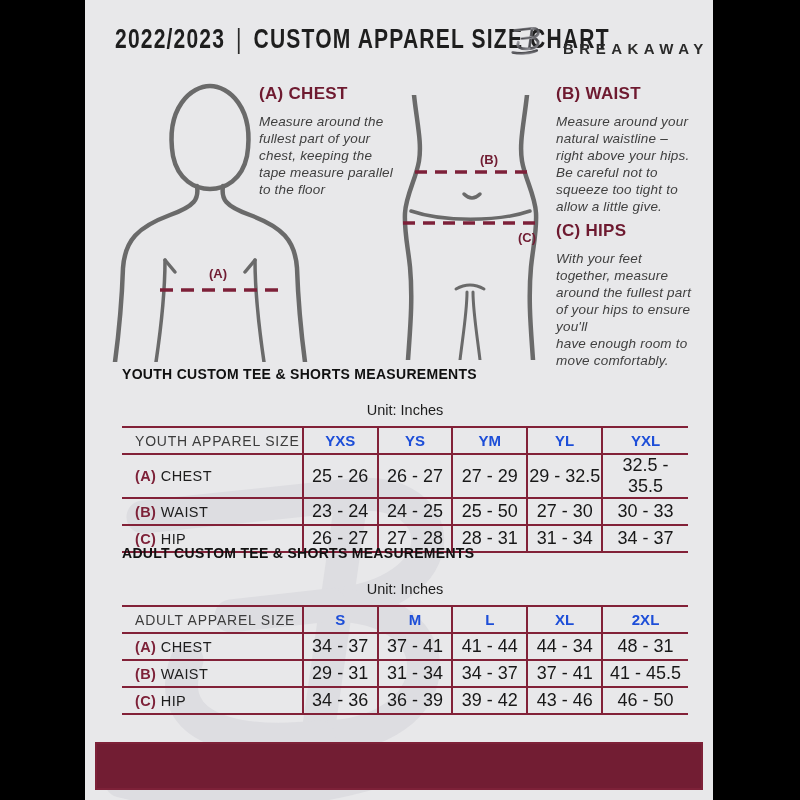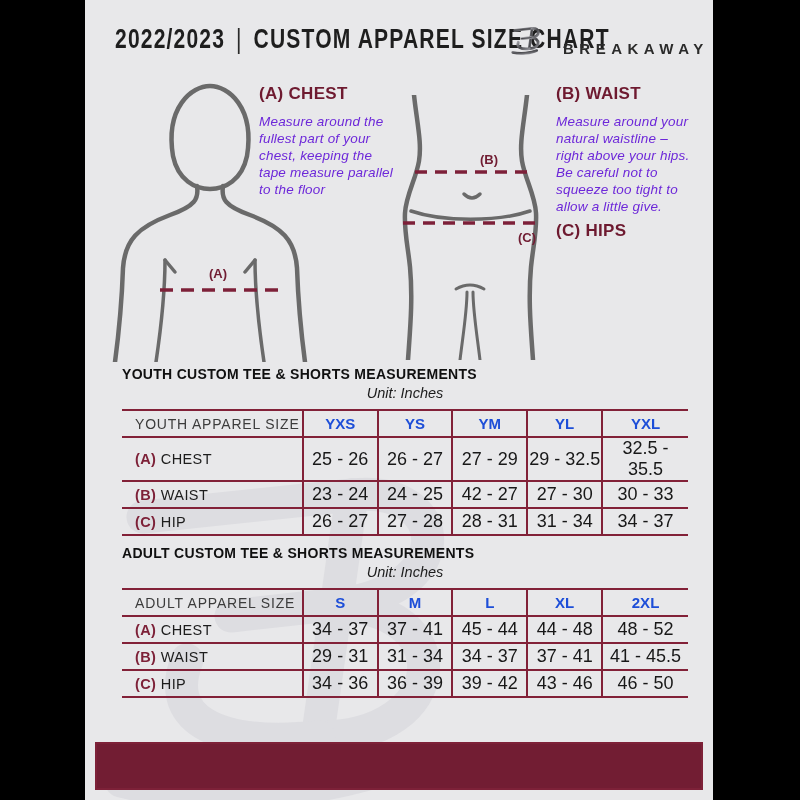--- a/index.html
+++ b/index.html
@@ -18,37 +18,37 @@
              transform:scaleX(0.78);transform-origin:left top;
              font-size:27px;font-weight:bold;color:#1e1e1e;letter-spacing:1.5px;z-index:2;}
   .hdr-sep{font-weight:normal;margin:0 14px;color:#2a2a2a;}
   .brand{position:absolute;left:424px;top:22px;display:flex;align-items:flex-end;gap:17px;z-index:2;}
   .brand-icon{width:37px;height:35px;}
   .brand-name{font-size:15px;font-weight:bold;letter-spacing:5.5px;color:#2b2b2b;}
 
   
   .inst{position:absolute;z-index:2;}
   .inst-h{font-size:17px;font-weight:bold;color:#6e1a30;letter-spacing:.3px;margin:0 0 9px 0;}
-  .inst-p{font-size:13.5px;font-style:italic;color:#6d28d9;line-height:1.26;
+  .inst-p{font-size:13.5px;font-style:italic;color:#404040;line-height:1.26;
           white-space:pre-line;margin:0;letter-spacing:.2px;}
   .inst-a{left:174px;top:84px;width:155px;}
   .inst-b{left:471px;top:84px;width:160px;}
   .inst-c{left:471px;top:221px;width:170px;}
 
   .fig{position:absolute;z-index:1;}
   .fig-1{left:25px;top:82px;}
   .fig-2{left:308px;top:95px;}
   .fig-label{font-family:"Liberation Sans",sans-serif;font-size:13px;font-weight:bold;fill:#701c32;}
 
   
   .mblock{position:absolute;left:37px;width:566px;z-index:1;}
   .mblock.youth{top:366px;}
   .mblock.adult{top:545px;}
   .blk-title{font-size:14px;font-weight:bold;color:#101010;letter-spacing:.3px;}
-  .blk-unit{text-align:center;font-size:14.5px;font-style:italic;color:#1c1c1c;margin-top:3px;}
+  .blk-unit{text-align:center;font-size:14.5px;color:#1c1c1c;margin-top:20px;}
   table.size-table{width:566px;border-collapse:collapse;margin-top:8px;
                    border-top:2px solid #822138;border-bottom:2px solid #822138;}
   table.size-table tr{border-bottom:2px solid #822138;}
   table.size-table tr:last-child{border-bottom:none;}
   .col-label{width:181px;} .col-s{width:75px;} .col-last{width:86px;}
   th,td{padding:0;}
   tr.hdr-row{height:27px;margin-top:28px;}
   tr.data-row{height:27px;}
   .cell-v{border-left:2px solid #822138;text-align:center;}
   .size-head{font-size:14px;font-weight:normal;color:#3c3c3c;text-align:left;
@@ -150,20 +150,27 @@
       <div class="inst-h">(B) WAIST</div>
       <p class="inst-p">Measure around your
 natural waistline –
 right above your hips.
 Be careful not to
 squeeze too tight to
 allow a little give.</p>
     </div>
     <div class="inst inst-c">
       <div class="inst-h">(C) HIPS</div>
+      <p class="inst-p">With your feet
+together, measure
+around the fullest part
+of your hips to ensure
+you'll
+have enough room to
+move comfortably.</p>
     </div>
 
     <div class="mblock youth">
       <div class="blk-title">YOUTH CUSTOM TEE &amp; SHORTS MEASUREMENTS</div>
       <div class="blk-unit">Unit: Inches</div>
       <table class="size-table">
         <colgroup>
             <col class="col-label">
             <col class="col-s">
             <col class="col-s">
@@ -185,21 +192,21 @@
           <td class="cell-v val">25 - 26</td>
           <td class="cell-v val">26 - 27</td>
           <td class="cell-v val">27 - 29</td>
           <td class="cell-v val">29 - 32.5</td>
           <td class="cell-v val">32.5 - 35.5</td>
         </tr>
         <tr class="data-row">
           <td class="row-label"><span class="row-prefix">(B)</span> <span>WAIST</span></td>
           <td class="cell-v val">23 - 24</td>
           <td class="cell-v val">24 - 25</td>
-          <td class="cell-v val">42 - 27</td>
+          <td class="cell-v val">25 - 50</td>
           <td class="cell-v val">27 - 30</td>
           <td class="cell-v val">30 - 33</td>
         </tr>
         <tr class="data-row">
           <td class="row-label"><span class="row-prefix">(C)</span> <span>HIP</span></td>
           <td class="cell-v val">26 - 27</td>
           <td class="cell-v val">27 - 28</td>
           <td class="cell-v val">28 - 31</td>
           <td class="cell-v val">31 - 34</td>
           <td class="cell-v val">34 - 37</td>
@@ -226,23 +233,23 @@
           <th class="cell-v size-name">S</th>
           <th class="cell-v size-name">M</th>
           <th class="cell-v size-name">L</th>
           <th class="cell-v size-name">XL</th>
           <th class="cell-v size-name">2XL</th>
         </tr>
         <tr class="data-row">
           <td class="row-label"><span class="row-prefix">(A)</span> <span>CHEST</span></td>
           <td class="cell-v val">34 - 37</td>
           <td class="cell-v val">37 - 41</td>
-          <td class="cell-v val">45 - 44</td>
-          <td class="cell-v val">44 - 48</td>
-          <td class="cell-v val">48 - 52</td>
+          <td class="cell-v val">41 - 44</td>
+          <td class="cell-v val">44 - 34</td>
+          <td class="cell-v val">48 - 31</td>
         </tr>
         <tr class="data-row">
           <td class="row-label"><span class="row-prefix">(B)</span> <span>WAIST</span></td>
           <td class="cell-v val">29 - 31</td>
           <td class="cell-v val">31 - 34</td>
           <td class="cell-v val">34 - 37</td>
           <td class="cell-v val">37 - 41</td>
           <td class="cell-v val">41 - 45.5</td>
         </tr>
         <tr class="data-row">

